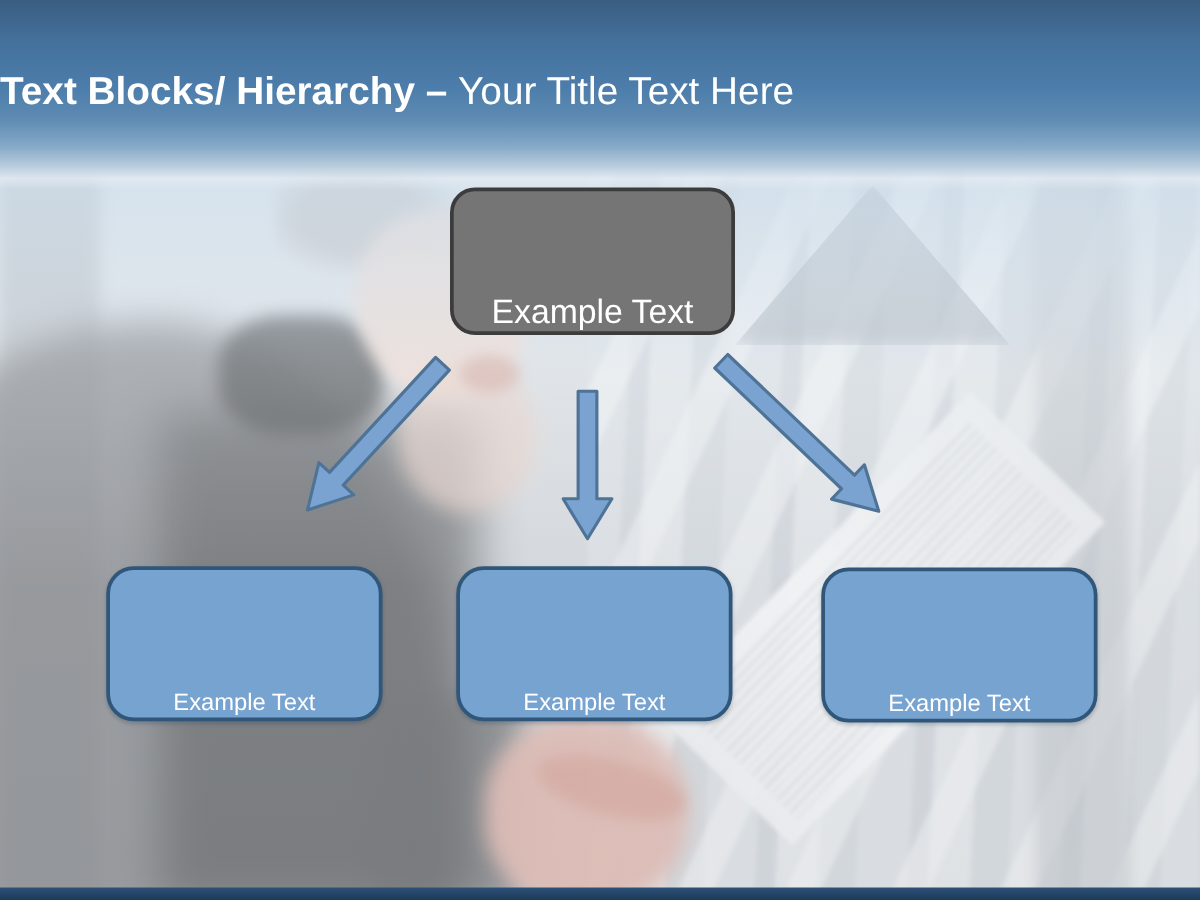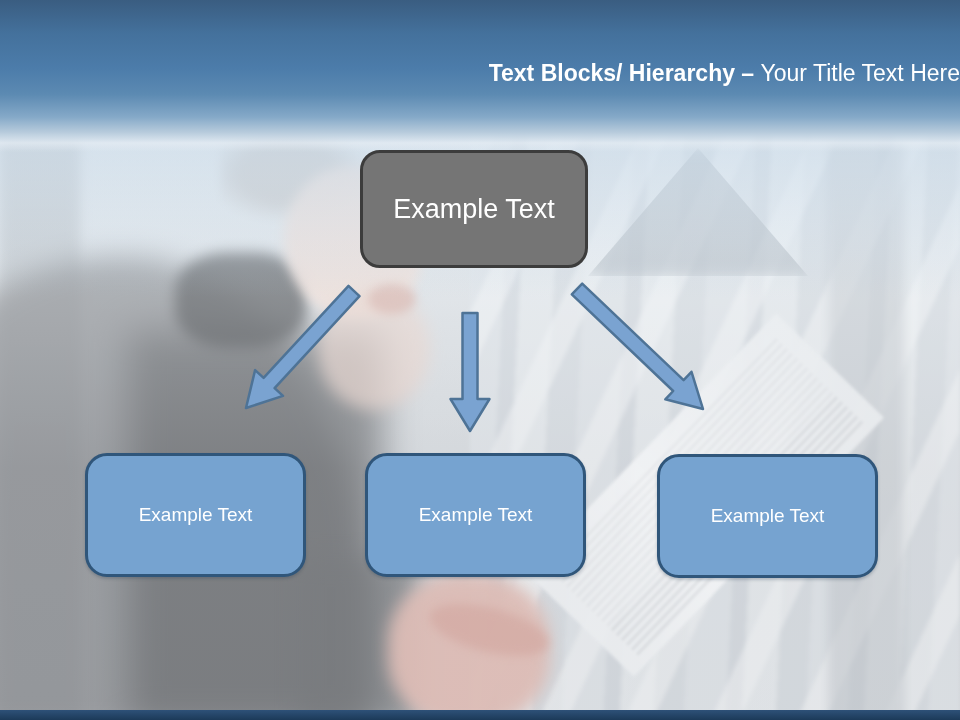--- a/index.html
+++ b/index.html
@@ -39,25 +39,25 @@
   .ph-fingers{left:428px;top:608px;width:122px;height:44px;background:#cd9185;opacity:.8;filter:blur(5px);
     border-radius:50%;transform:rotate(14deg);}
   .ph-wash{inset:0;background:linear-gradient(180deg,rgba(255,255,255,.9) 0%,rgba(255,255,255,.62) 17%,
     rgba(238,243,247,.45) 38%,rgba(228,231,235,.32) 65%,rgba(228,231,235,.30) 100%);}
   .ph-tint{left:0;top:128px;width:960px;height:170px;
     background:linear-gradient(180deg,rgba(170,198,222,.45),rgba(170,198,222,0));}
   
   .header{position:absolute;left:0;top:0;width:960px;height:152px;z-index:8;
     background:linear-gradient(180deg,#3a5d81 0%,#44719c 22%,#4c7caa 45%,#5c8ab2 62%,
       #85a9c8 77%,#b7cbdc 87%,rgba(233,239,245,.55) 94%,rgba(240,244,248,0) 100%);}
-  .title{position:absolute;left:0;top:54px;width:960px;z-index:9;text-align:right;
-    color:#fff;font-size:23px;line-height:38px;white-space:nowrap;}
+  .title{position:absolute;left:0;top:54px;width:960px;z-index:9;text-align:left;
+    color:#fff;font-size:31px;line-height:38px;white-space:nowrap;}
   .title .b{font-weight:bold;}
   
-  .node{position:absolute;z-index:9;display:flex;align-items:center;justify-content:center;
+  .node{position:absolute;z-index:9;display:flex;align-items:flex-end;justify-content:center;
     box-sizing:border-box;color:#fff;text-align:center;}
   .root{left:360px;top:150px;width:228px;height:118px;background:#757575;
     border:3px solid #3c3c3c;border-radius:20px;font-size:27px;}
   .child{width:221px;height:124px;background:#76a3d0;border:3px solid #30567a;
     border-radius:22px;font-size:19px;box-shadow:0 2px 3px rgba(40,60,80,.25);}
   .c1{left:85px;top:453px;}
   .c2{left:365px;top:453px;}
   .c3{left:657px;top:454px;}
   .arrows{position:absolute;left:0;top:0;z-index:9;}
   

